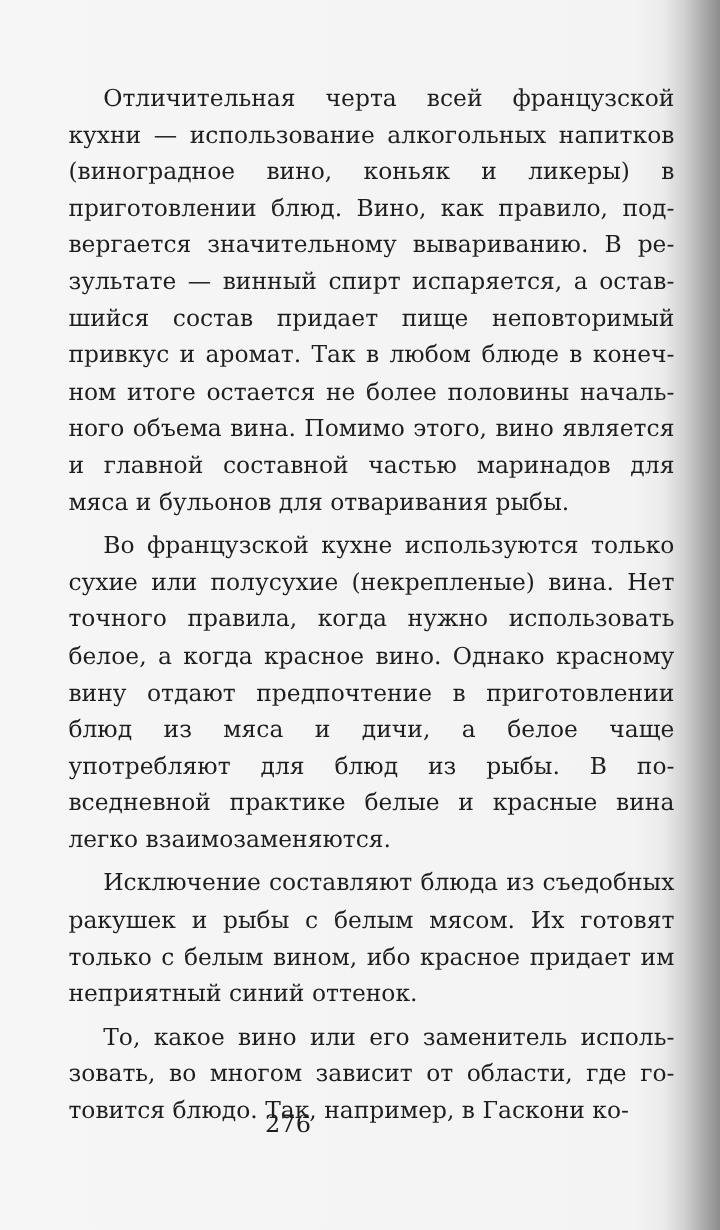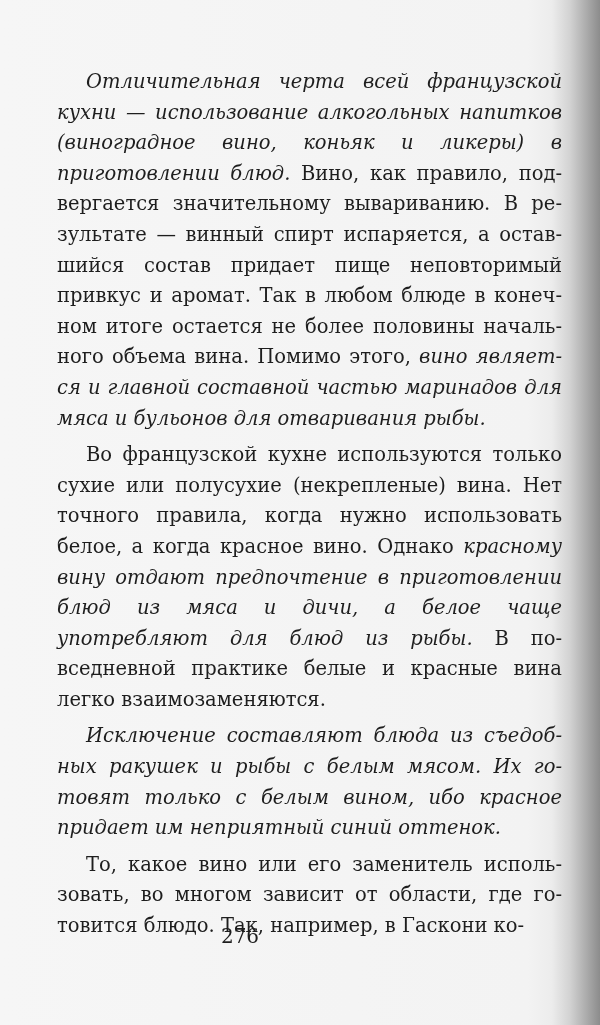--- a/index.html
+++ b/index.html
@@ -19,21 +19,21 @@
     left: 57px; top: 67px; width: 505px;
     font-size: 19.5px;
     line-height: 30.6px;
   }
   .para {
     margin: 0 0 6px 0;
     text-align: justify;
     text-indent: 29px;
     hyphens: manual;
   }
-  .it { font-style: italic; }
+  .it { }
   .page-number {
     position: absolute;
     left: 0; width: 480px; top: 924px;
     text-align: center;
     font-size: 20px;
     color: #1e1e1e;
   }
 </style>
 </head>
 <body>

